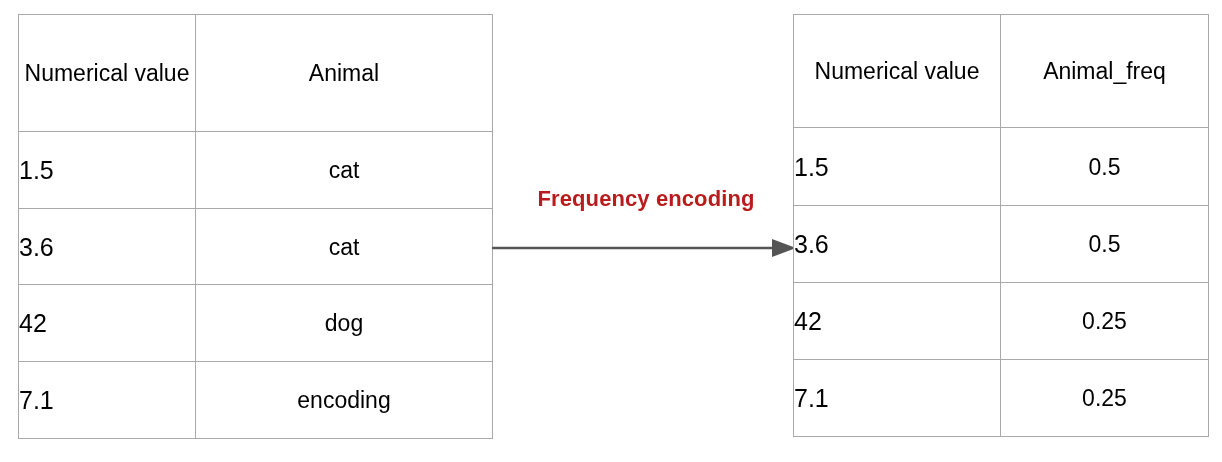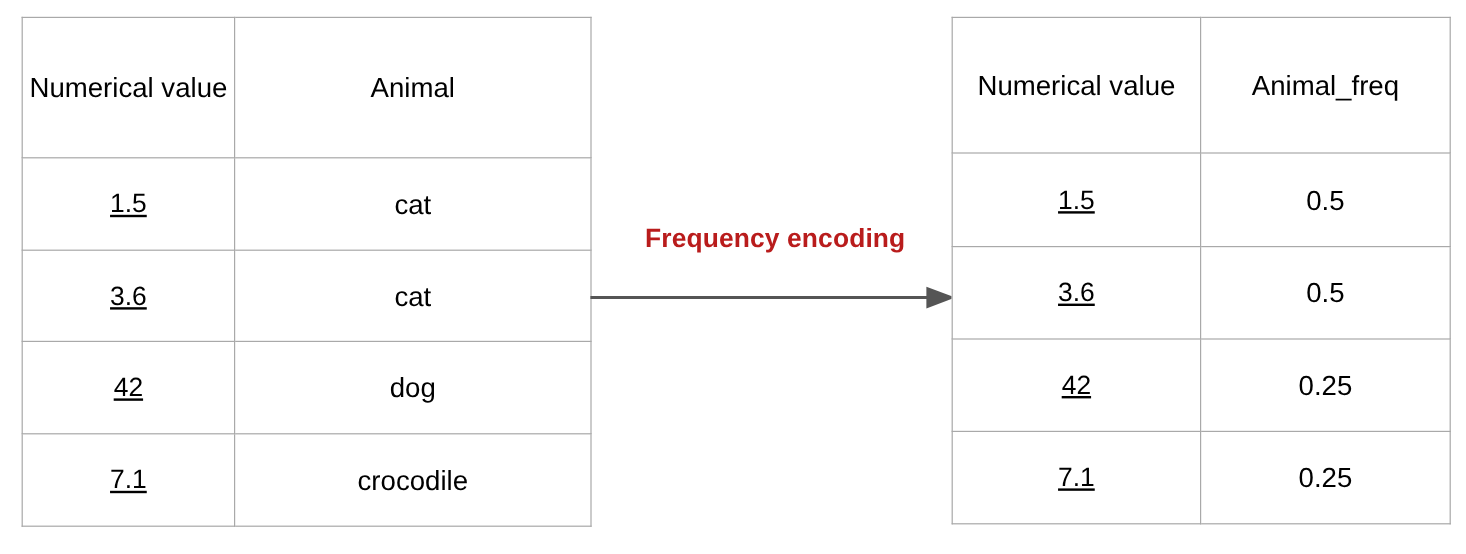--- a/index.html
+++ b/index.html
@@ -42,26 +42,25 @@
   .hdr-cell {
     vertical-align: middle;
     text-align: center;
     font-size: 23px;
     line-height: 28px;
     color: #000000;
     padding-bottom: 4px;
   }
 
   .cell-num {
-    text-align: center;
+    text-align: left;
     vertical-align: middle;
-    font-size: 22px;
+    font-size: 25px;
     line-height: 26px;
     padding-bottom: 6px;
-    text-decoration: underline;
   }
   .cell-text {
     text-align: center;
     vertical-align: middle;
     font-size: 23px;
     line-height: 26px;
     padding-left: 14px;
     padding-bottom: 6px;
   }
 
@@ -143,21 +142,21 @@
       <tr class="r-2">
         <td class="cell-num">3.6</td>
         <td class="cell-text">cat</td>
       </tr>
       <tr class="r-3">
         <td class="cell-num">42</td>
         <td class="cell-text">dog</td>
       </tr>
       <tr class="r-4">
         <td class="cell-num">7.1</td>
-        <td class="cell-text">crocodile</td>
+        <td class="cell-text">encoding</td>
       </tr>
     </tbody>
   </table>
 
   <div id="arrow-group">
     <div id="arrow-label">Frequency encoding</div>
     <svg id="arrow-svg" viewBox="0 0 310 28">
       <line x1="4" y1="14" x2="286" y2="14" stroke="#555555" stroke-width="2.5"></line>
       <polygon points="284,5 308,14 284,23" fill="#555555"></polygon>
     </svg>

